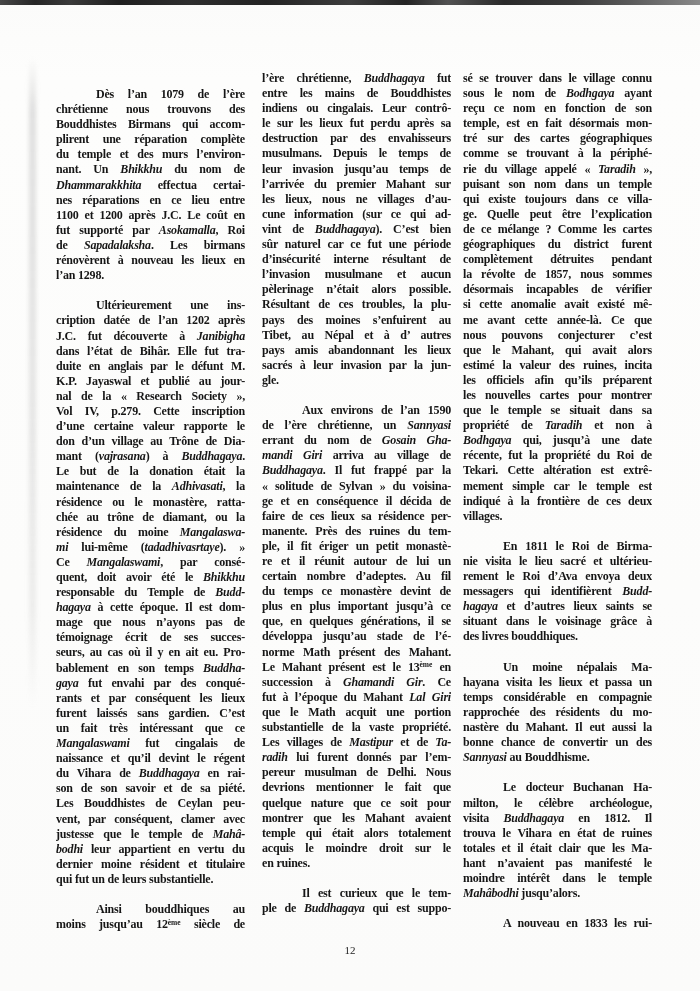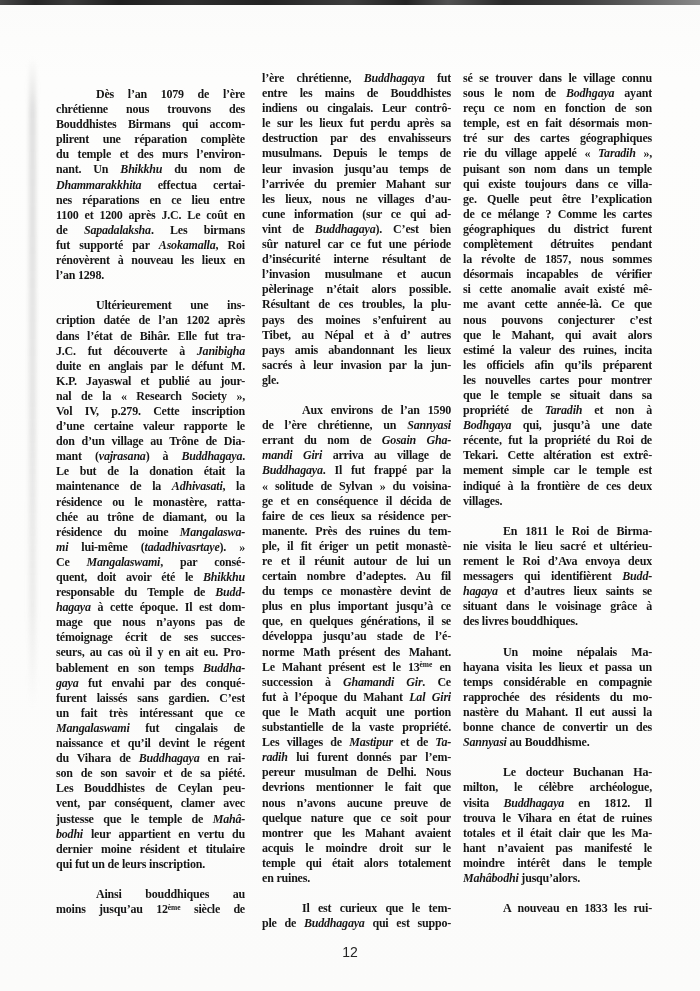--- a/index.html
+++ b/index.html
@@ -61,23 +61,23 @@
     vertical-align: baseline;
     position: relative;
     top: -0.45em;
     letter-spacing: 0;
   }
   .page-number {
     position: absolute;
     top: 944px; left: 0;
     width: 700px;
     text-align: center;
-    font-family: Liberation Sans, sans-serif;
+    font-family: Liberation Serif, serif;
     font-weight: 400;
-    font-size: 14px;
+    font-size: 11px;
     color: #242424;
   }
 </style>
 </head>
 <body>
 
 <div id="page">
   <div class="scan-strip"></div>
   <div class="gutter-shadow"></div>
 
@@ -85,30 +85,30 @@
       <div class="para">
         <div class="line indent">Dès l’an 1079 de l’ère</div>
         <div class="line">chrétienne nous trouvons des</div>
         <div class="line">Bouddhistes Birmans qui accom-</div>
         <div class="line">plirent une réparation complète</div>
         <div class="line">du temple et des murs l’environ-</div>
         <div class="line">nant. Un <i>Bhikkhu</i> du nom de</div>
         <div class="line"><i>Dhammarakkhita</i> effectua certai-</div>
         <div class="line">nes réparations en ce lieu entre</div>
         <div class="line">1100 et 1200 après J.C. Le coût en</div>
+        <div class="line">fut supporté par <i>Asokamalla</i>, Roi</div>
         <div class="line">de <i>Sapadalaksha</i>. Les birmans</div>
-        <div class="line">fut supporté par <i>Asokamalla</i>, Roi</div>
         <div class="line">rénovèrent à nouveau les lieux en</div>
         <div class="line end">l’an 1298.</div>
       </div>
       <div class="para">
         <div class="line indent">Ultérieurement une ins-</div>
         <div class="line">cription datée de l’an 1202 après</div>
+        <div class="line">J.C. fut découverte à <i>Janibigha</i></div>
         <div class="line">dans l’état de Bihâr. Elle fut tra-</div>
-        <div class="line">J.C. fut découverte à <i>Janibigha</i></div>
         <div class="line">duite en anglais par le défunt M.</div>
         <div class="line">K.P. Jayaswal et publié au jour-</div>
         <div class="line">nal de la « Research Society »,</div>
         <div class="line">Vol IV, p.279. Cette inscription</div>
         <div class="line">d’une certaine valeur rapporte le</div>
         <div class="line">don d’un village au Trône de Dia-</div>
         <div class="line">mant (<i>vajrasana</i>) à <i>Buddhagaya</i>.</div>
         <div class="line">Le but de la donation était la</div>
         <div class="line">maintenance de la <i>Adhivasati</i>, la</div>
         <div class="line">résidence ou le monastère, ratta-</div>
@@ -117,32 +117,33 @@
         <div class="line"><i>mi</i> lui-même (<i>tadadhivasrtaye</i>). »</div>
         <div class="line">Ce <i>Mangalaswami</i>, par consé-</div>
         <div class="line">quent, doit avoir été le <i>Bhikkhu</i></div>
         <div class="line">responsable du Temple de <i>Budd-</i></div>
         <div class="line"><i>hagaya</i> à cette époque. Il est dom-</div>
         <div class="line">mage que nous n’ayons pas de</div>
         <div class="line">témoignage écrit de ses succes-</div>
         <div class="line">seurs, au cas où il y en ait eu. Pro-</div>
         <div class="line">bablement en son temps <i>Buddha-</i></div>
         <div class="line"><i>gaya</i> fut envahi par des conqué-</div>
+        <div class="line">rants et par conséquent les lieux</div>
         <div class="line">furent laissés sans gardien. C’est</div>
         <div class="line">un fait très intéressant que ce</div>
         <div class="line"><i>Mangalaswami</i> fut cingalais de</div>
         <div class="line">naissance et qu’il devint le régent</div>
         <div class="line">du Vihara de <i>Buddhagaya</i> en rai-</div>
         <div class="line">son de son savoir et de sa piété.</div>
         <div class="line">Les Bouddhistes de Ceylan peu-</div>
         <div class="line">vent, par conséquent, clamer avec</div>
         <div class="line">justesse que le temple de <i>Mahâ-</i></div>
         <div class="line"><i>bodhi</i> leur appartient en vertu du</div>
         <div class="line">dernier moine résident et titulaire</div>
-        <div class="line end">qui fut un de leurs inscription.</div>
+        <div class="line end">qui fut un de leurs substantielle.</div>
       </div>
       <div class="para">
         <div class="line indent">Ainsi bouddhiques au</div>
         <div class="line">moins jusqu’au 12<sup>ème</sup> siècle de</div>
       </div>
     </div>
   <div class="col" id="col2">
       <div class="para">
         <div class="line">l’ère chrétienne, <i>Buddhagaya</i> fut</div>
         <div class="line">entre les mains de Bouddhistes</div>
@@ -186,39 +187,39 @@
         <div class="line">norme Math présent des Mahant.</div>
         <div class="line">Le Mahant présent est le 13<sup>ème</sup> en</div>
         <div class="line">succession à <i>Ghamandi Gir</i>. Ce</div>
         <div class="line">fut à l’époque du Mahant <i>Lal Giri</i></div>
         <div class="line">que le Math acquit une portion</div>
         <div class="line">substantielle de la vaste propriété.</div>
         <div class="line">Les villages de <i>Mastipur</i> et de <i>Ta-</i></div>
         <div class="line"><i>radih</i> lui furent donnés par l’em-</div>
         <div class="line">pereur musulman de Delhi. Nous</div>
         <div class="line">devrions mentionner le fait que</div>
-        <div class="line">nous n’avons aucune preuve de</div>
         <div class="line">quelque nature que ce soit pour</div>
         <div class="line">montrer que les Mahant avaient</div>
+        <div class="line">temple qui était alors totalement</div>
         <div class="line">acquis le moindre droit sur le</div>
-        <div class="line">temple qui était alors totalement</div>
         <div class="line end">en ruines.</div>
       </div>
       <div class="para">
         <div class="line indent">Il est curieux que le tem-</div>
         <div class="line">ple de <i>Buddhagaya</i> qui est suppo-</div>
       </div>
     </div>
   <div class="col" id="col3">
       <div class="para">
         <div class="line">sé se trouver dans le village connu</div>
         <div class="line">sous le nom de <i>Bodhgaya</i> ayant</div>
         <div class="line">reçu ce nom en fonction de son</div>
         <div class="line">temple, est en fait désormais mon-</div>
         <div class="line">tré sur des cartes géographiques</div>
+        <div class="line">comme se trouvant à la périphé-</div>
         <div class="line">rie du village appelé « <i>Taradih</i> »,</div>
         <div class="line">puisant son nom dans un temple</div>
         <div class="line">qui existe toujours dans ce villa-</div>
         <div class="line">ge. Quelle peut être l’explication</div>
         <div class="line">de ce mélange ? Comme les cartes</div>
         <div class="line">géographiques du district furent</div>
         <div class="line">complètement détruites pendant</div>
         <div class="line">la révolte de 1857, nous sommes</div>
         <div class="line">désormais incapables de vérifier</div>
         <div class="line">si cette anomalie avait existé mê-</div>

